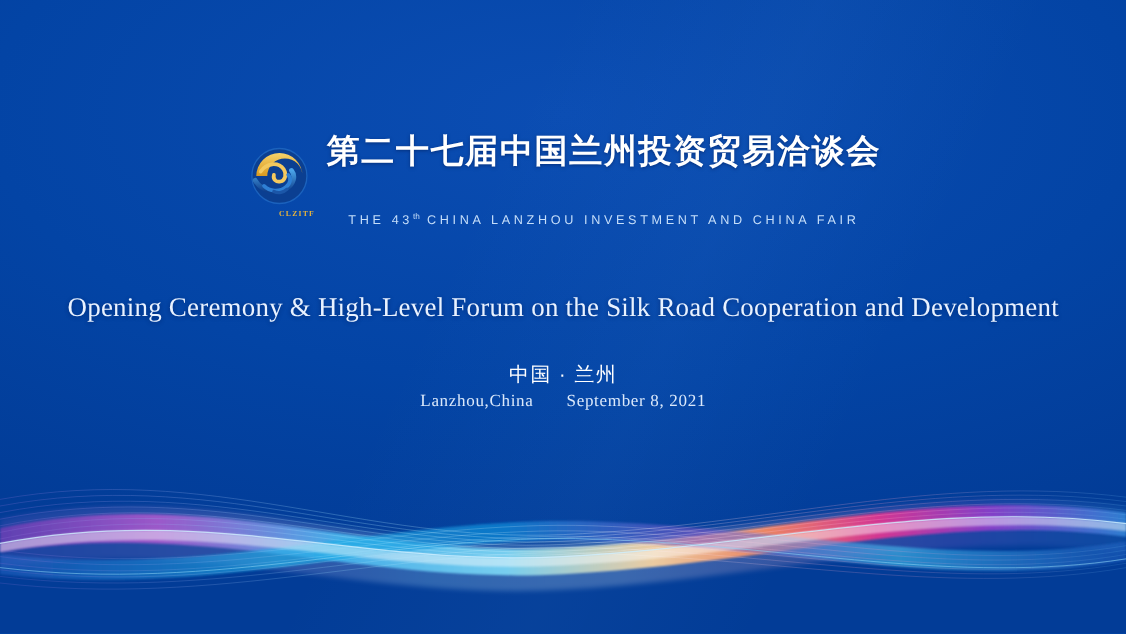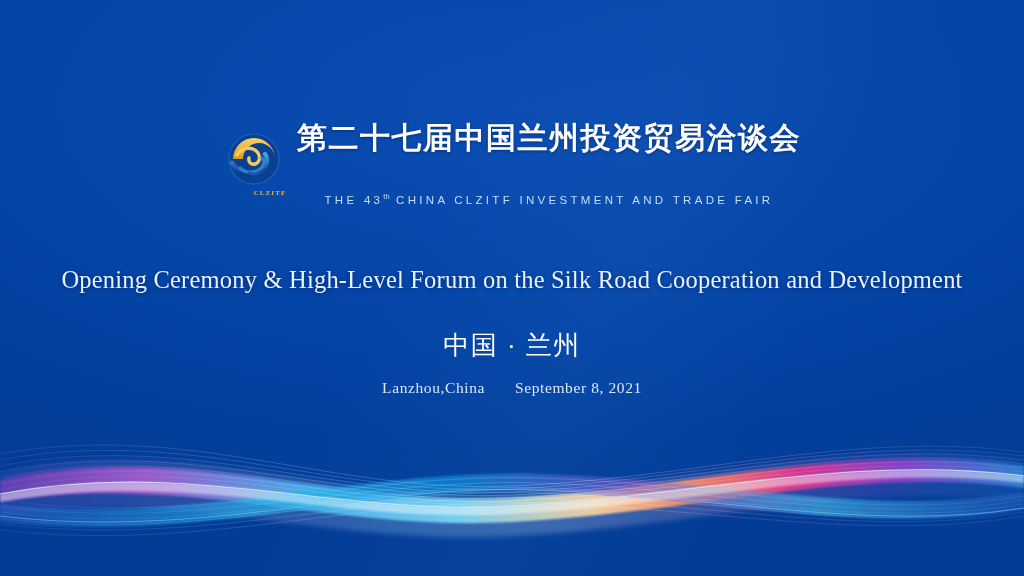--- a/index.html
+++ b/index.html
@@ -76,25 +76,25 @@
   }
 
   
   .meta {
     position:absolute; top:328px; left:0; width:100%;
     display:flex; flex-direction:column; align-items:center;
   }
   .meta-top {
     display:flex; align-items:baseline; gap:44px;
     font-family:"Liberation Sans", sans-serif;
-    font-size:26px; color:#ffffff; letter-spacing:1.5px;
+    font-size:18px; color:#ffffff; letter-spacing:1.5px;
     white-space:nowrap;
   }
   .meta-bottom {
-    margin-top:16px;
+    margin-top:4px;
     display:flex; align-items:baseline; gap:30px;
     font-family:"Liberation Serif", serif;
     font-size:15.5px; color:#dbe9fb; letter-spacing:.6px;
     white-space:nowrap;
   }
 
   
   .wave-layer {
     position:absolute; left:0; bottom:0; width:1024px; height:200px;
     pointer-events:none;
@@ -127,21 +127,21 @@
         <path d="M14 23c5-8 16-9 21-2 3 5 1 10-3 11-4 1-7-2-6-6" fill="none" stroke="#f3c95e" stroke-width="3.4" stroke-linecap="round"></path>
         <path d="M9 31c6 10 20 13 29 7 6-4 8-11 4-16" fill="none" stroke="url(#gBlue)" stroke-width="4.4" stroke-linecap="round"></path>
         <path d="M17 36c5 5 14 6 20 1 4-3 5-8 2-11" fill="none" stroke="#2e7fd4" stroke-width="3.4" stroke-linecap="round"></path>
         <path d="M26 41c4 2 9 1 12-2" fill="none" stroke="#1b56a8" stroke-width="3" stroke-linecap="round"></path>
       </svg>
       <div class="logo-cap">CLZITF</div>
     </div>
 
     <div class="header-text">
       <div class="fair-cn">第二十七届中国兰州投资贸易洽谈会</div>
-      <div class="fair-en"><span>THE 43</span><sup>th</sup><span> CHINA CLZITF INVESTMENT AND TRADE FAIR</span></div>
+      <div class="fair-en"><span>THE 43</span><sup>th</sup><span> CHINA LANZHOU INVESTMENT AND CHINA FAIR</span></div>
     </div>
 
   </div>
 
   <div class="title-en">Opening Ceremony &amp; High-Level Forum on the Silk Road Cooperation and Development</div>
 
   <div class="meta">
     <div class="meta-top">
       <span>中国 · 兰州</span>
     </div>

